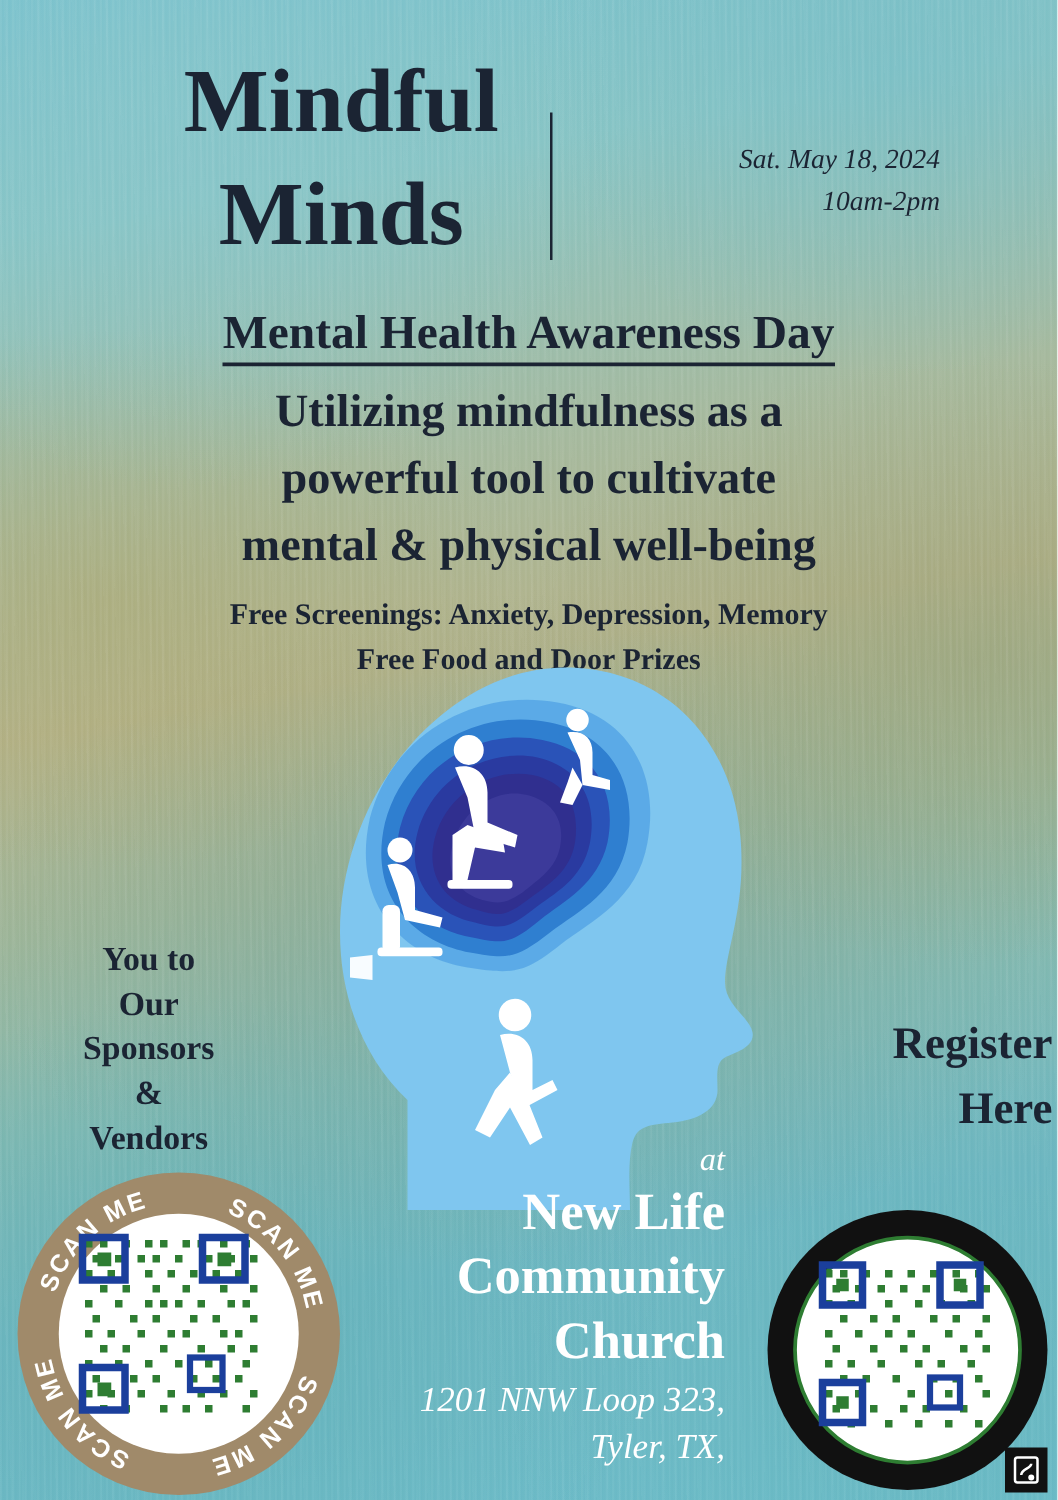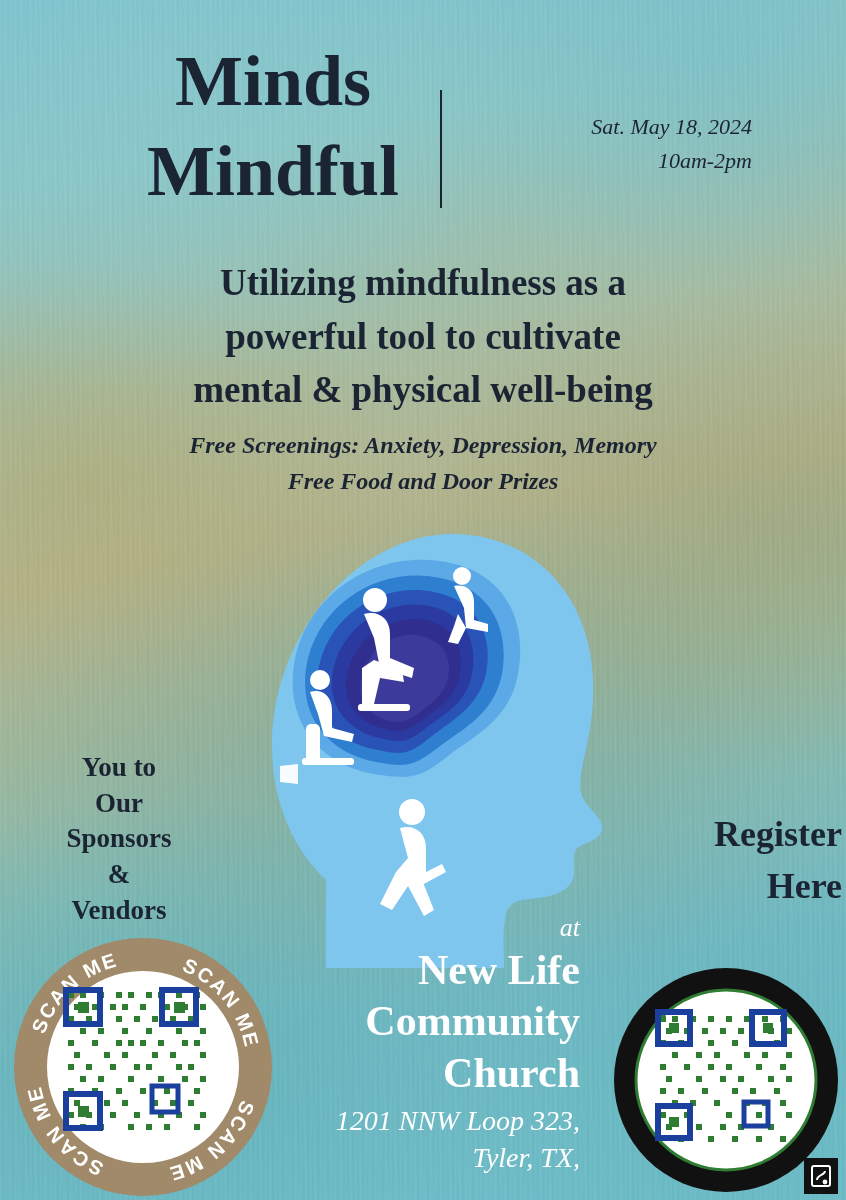--- a/index.html
+++ b/index.html
@@ -109,21 +109,20 @@
     font-family: "Liberation Serif", serif;
     padding: 0 70px;
   }
   #screenings {
     margin-top: 10px;
     font-size: 24px;
     font-weight: bold;
     line-height: 1.5;
     color: #1b2433;
     font-family: "Liberation Serif", serif;
-    font-style: italic;
   }
 
   
   #head-art {
     position: absolute;
     left: 262px;
     top: 528px;
     width: 360px;
     height: 440px;
   }
@@ -215,31 +214,34 @@
   #corner-mark svg { display:block; }
 </style>
 </head>
 <body>
 
 <div id="poster">
   <div id="texture"></div>
 
   <div id="title-block">
     <div id="main-title">
+      <span>Mindful</span>
       <span id="title-line-2">Minds</span>
-      <span>Mindful</span>
     </div>
     <div id="title-divider"></div>
     <div id="date-block">
       <div>Sat. May 18, 2024</div>
       <div>10am-2pm</div>
     </div>
   </div>
 
   <div id="subhead">
+    <div>
+      <span id="awareness-day">Mental Health Awareness Day</span>
+    </div>
     <div id="tagline">
       <div>Utilizing mindfulness as a</div>
       <div>powerful tool to cultivate</div>
       <div>mental  &amp; physical well-being</div>
     </div>
     <div id="screenings">
       <div>Free Screenings:  Anxiety, Depression, Memory</div>
       <div>Free Food and Door Prizes</div>
     </div>
   </div>

